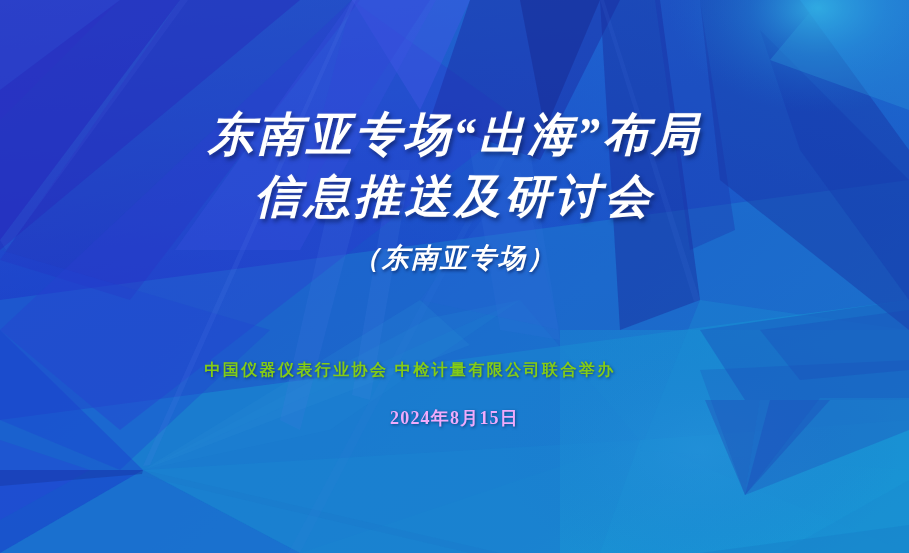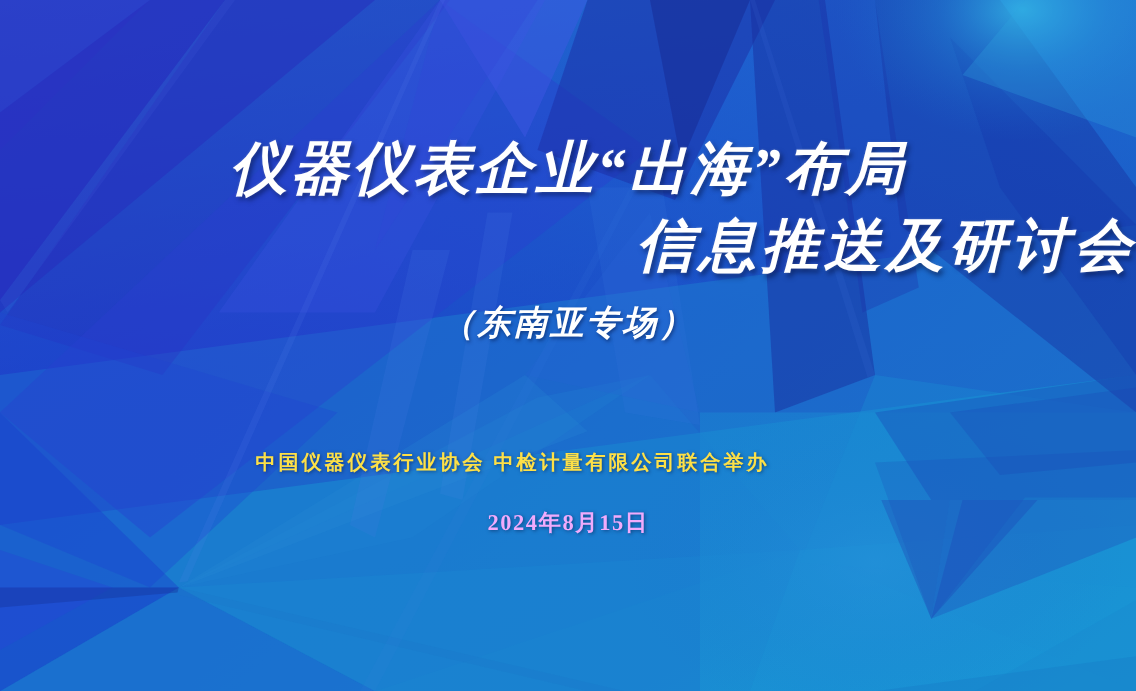--- a/index.html
+++ b/index.html
@@ -46,21 +46,20 @@
     line-height: 62px;
     letter-spacing: 3px;
     font-style: italic;
     text-shadow:
       2px 3px 4px rgba(4, 16, 62, 0.55),
       0 0 2px rgba(255,255,255,0.25);
     white-space: nowrap;
   }
   .title-line.line2 {
     letter-spacing: 4px;
-    text-align: right;
   }
   .subtitle {
     position: absolute;
     left: 0;
     top: 240px;
     width: 909px;
     text-align: center;
     color: #ffffff;
     font-family: "Liberation Serif", "DejaVu Serif", serif;
     font-weight: bold;
@@ -69,21 +68,21 @@
     letter-spacing: 2px;
     text-shadow: 1px 2px 3px rgba(4, 16, 62, 0.5);
     white-space: nowrap;
   }
   .organizer {
     position: absolute;
     left: 0;
     top: 360px;
     width: 820px;
     text-align: center;
-    color: #fde047;
+    color: #84cc16;
     font-family: "Liberation Serif", "DejaVu Serif", serif;
     font-weight: bold;
     font-size: 16px;
     letter-spacing: 2.4px;
     text-shadow: 1px 1px 3px rgba(6, 24, 70, 0.55);
     white-space: nowrap;
   }
   .event-date {
     position: absolute;
     left: 0;
@@ -199,21 +198,21 @@
 
     <polygon points="352,0 356,0 150,465 143,466" fill="#5a86ef" opacity="0.13"></polygon>
     <polygon points="520,120 524,122 300,553 288,553" fill="#3f7ee6" opacity="0.10"></polygon>
     <polygon points="600,0 604,0 700,300 694,302" fill="#4f7fe8" opacity="0.10"></polygon>
     <polygon points="0,240 180,0 188,0 6,250" fill="#5472ea" opacity="0.10"></polygon>
   </svg>
 
   <div class="content">
 
     <div class="title-block">
-      <div class="title-line line1">仪器仪表企业“出海”布局</div>
+      <div class="title-line line1">东南亚专场“出海”布局</div>
       <div class="title-line line2">信息推送及研讨会</div>
     </div>
 
     <div class="subtitle">（东南亚专场）</div>
 
     <div class="organizer">中国仪器仪表行业协会  中检计量有限公司联合举办</div>
 
     <div class="event-date">2024年8月15日</div>
 
   </div>

